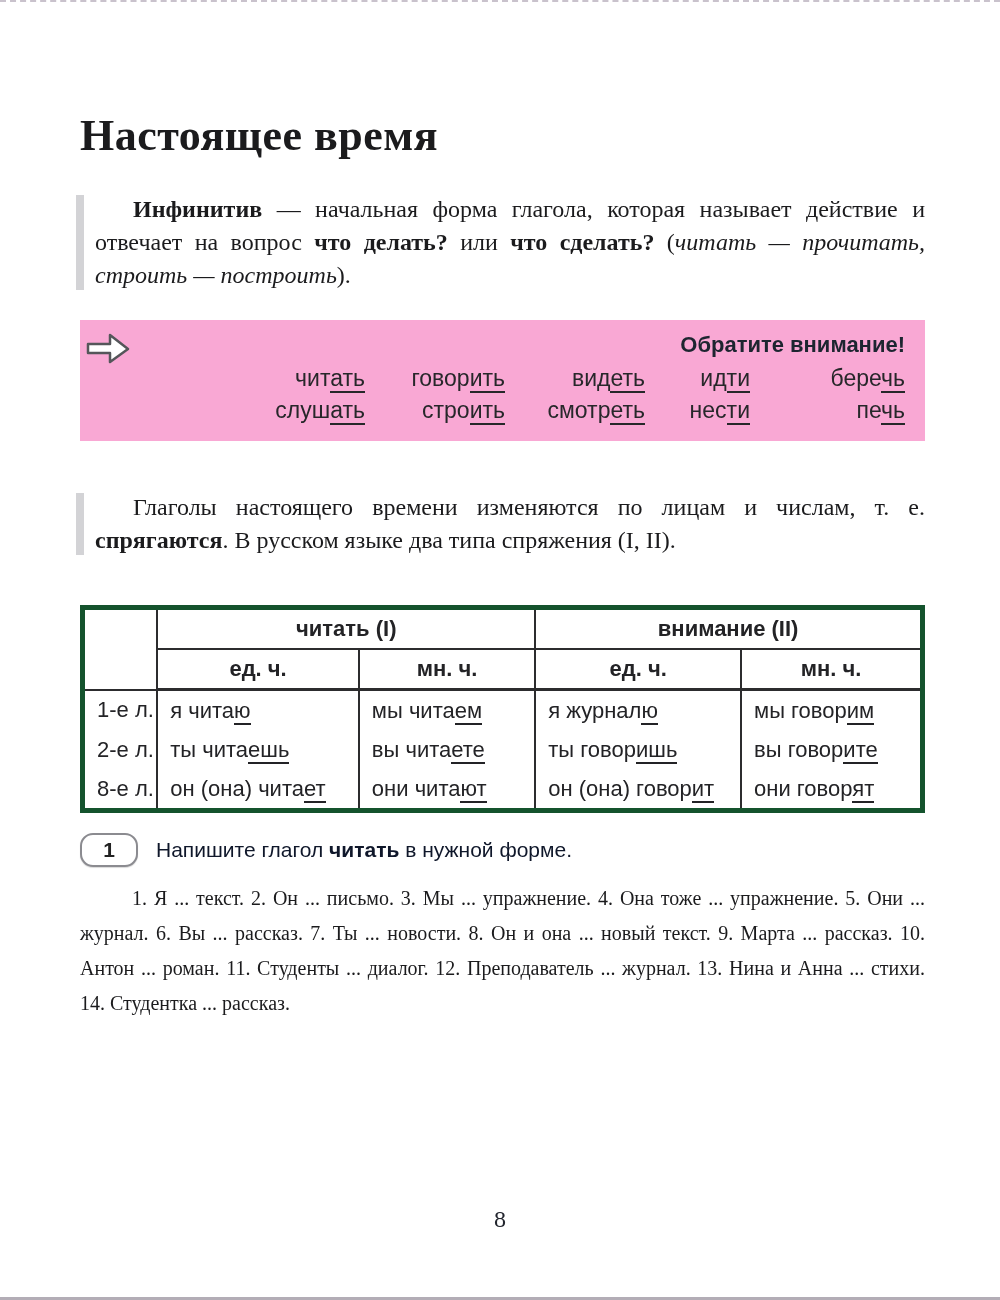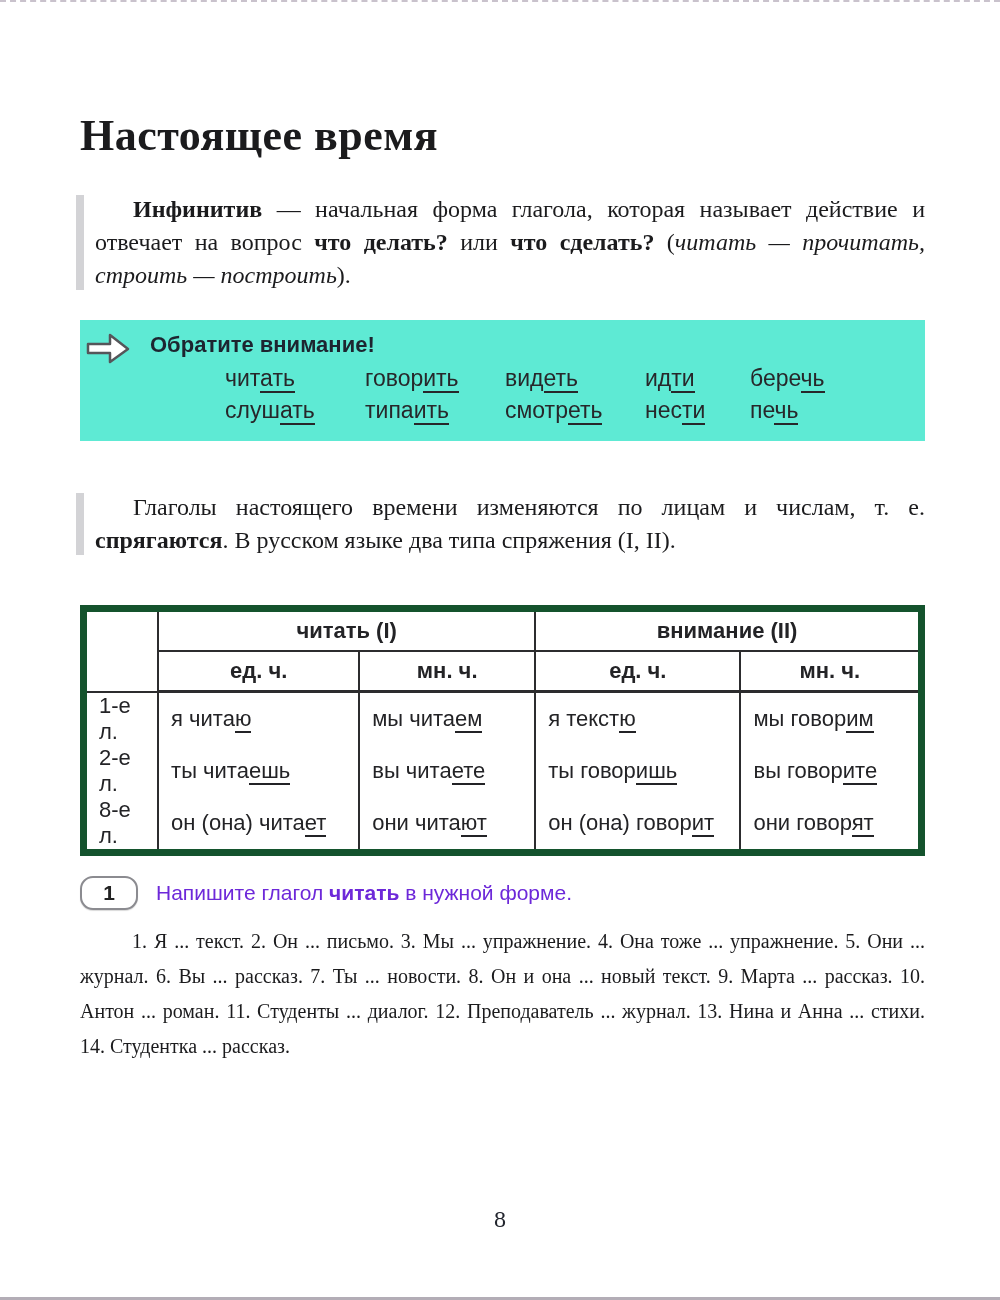--- a/index.html
+++ b/index.html
@@ -46,24 +46,25 @@
   .para{
     font-size:24px;
     line-height:33px;
     text-align:justify;
     text-indent:38px;
     margin:0;
   }
 
   .notice-box{
     margin-top:28px;
-    background:#5eead4;
+    background:#f9a8d4;
     position:relative;
     padding:12px 20px 16px 70px;
     box-sizing:border-box;
+    text-align:right;
   }
   .arrow-icon{
     position:absolute;
     left:5px;top:11px;
   }
   .notice-heading{
     font-family:"Liberation Sans", sans-serif;
     font-weight:bold;
     font-size:22px;
     color:#1d2530;
@@ -88,21 +89,21 @@
     border-collapse:collapse;
     font-family:"Liberation Sans", sans-serif;
     font-size:22px;
     color:#232326;
   }
   table.conj th, table.conj td{
     border-left:2px solid #2c2c2e;
     border-right:2px solid #2c2c2e;
     padding:0;
   }
-  table.conj{border:7px solid #14532d;margin-top:48px;}
+  table.conj{border:5px solid #14532d;margin-top:48px;}
   table.conj thead th{
     font-weight:bold;
     text-align:center;
     height:38px;
     vertical-align:middle;
   }
   table.conj thead tr.grp th{border-bottom:2px solid #2c2c2e;}
   table.conj thead tr.sub th{border-bottom:3px solid #2c2c2e;}
   table.conj td{
     height:39px;
@@ -137,21 +138,21 @@
     line-height:30px;
     font-family:"Liberation Sans", sans-serif;
     font-weight:bold;
     font-size:21px;
     color:#222;
     box-shadow:0 1px 1px rgba(0,0,0,0.15);
   }
   .ex-instruction{
     font-family:"Liberation Sans", sans-serif;
     font-size:21px;
-    color:#6d28d9;
+    color:#0f172a;
   }
   .ex-body{
     margin-top:14px;
     font-size:20px;
     line-height:35px;
     text-align:justify;
     text-indent:52px;
   }
 
   .page-number{
@@ -182,21 +183,21 @@
         </svg>
       </span>
       <div class="notice-heading">Обратите внимание!</div>
       <div class="notice-words">
         <span><span>чит</span><span class="undl">ать</span></span>
         <span><span>говор</span><span class="undl">ить</span></span>
         <span><span>вид</span><span class="undl">еть</span></span>
         <span><span>ид</span><span class="undl">ти</span></span>
         <span><span>бере</span><span class="undl">чь</span></span>
         <span><span>слуш</span><span class="undl">ать</span></span>
-        <span><span>типа</span><span class="undl">ить</span></span>
+        <span><span>стро</span><span class="undl">ить</span></span>
         <span><span>смотр</span><span class="undl">еть</span></span>
         <span><span>нес</span><span class="undl">ти</span></span>
         <span><span>пе</span><span class="undl">чь</span></span>
       </div>
     </div>
 
     <div class="note-block" style="margin-top:50px;">
       <div class="accent-bar"></div>
       <p class="para"><span>Глаголы настоящего времени изменяются по лицам и числам, т. е. </span><span style="font-weight: bold;">спрягаются</span><span>. В русском языке два типа спряжения (I, II).</span></p>
     </div>
@@ -220,21 +221,21 @@
           <th>мн. ч.</th>
           <th>ед. ч.</th>
           <th>мн. ч.</th>
         </tr>
       </thead>
       <tbody>
         <tr>
           <td class="rowlabel">1-е л.</td>
           <td><span>я чита</span><span class="undl">ю</span></td>
           <td><span>мы чита</span><span class="undl">ем</span></td>
-          <td><span>я текст</span><span class="undl">ю</span></td>
+          <td><span>я журнал</span><span class="undl">ю</span></td>
           <td><span>мы говор</span><span class="undl">им</span></td>
         </tr>
         <tr>
           <td class="rowlabel">2-е л.</td>
           <td><span>ты чита</span><span class="undl">ешь</span></td>
           <td><span>вы чита</span><span class="undl">ете</span></td>
           <td><span>ты говор</span><span class="undl">ишь</span></td>
           <td><span>вы говор</span><span class="undl">ите</span></td>
         </tr>
         <tr>

